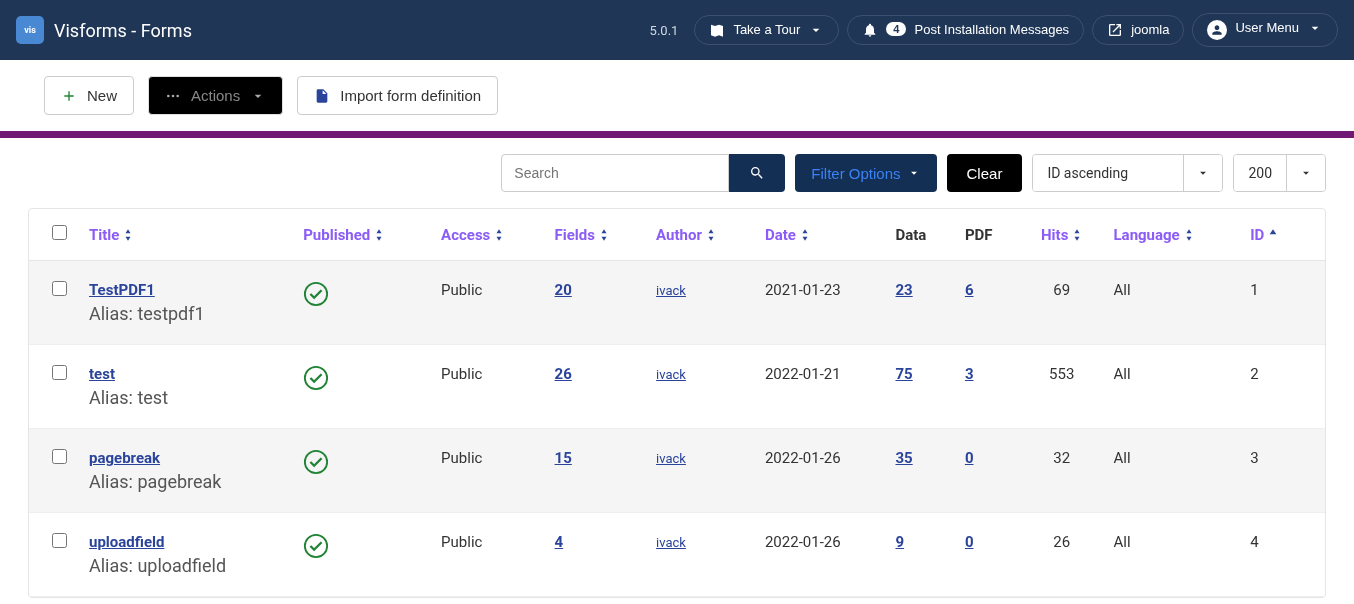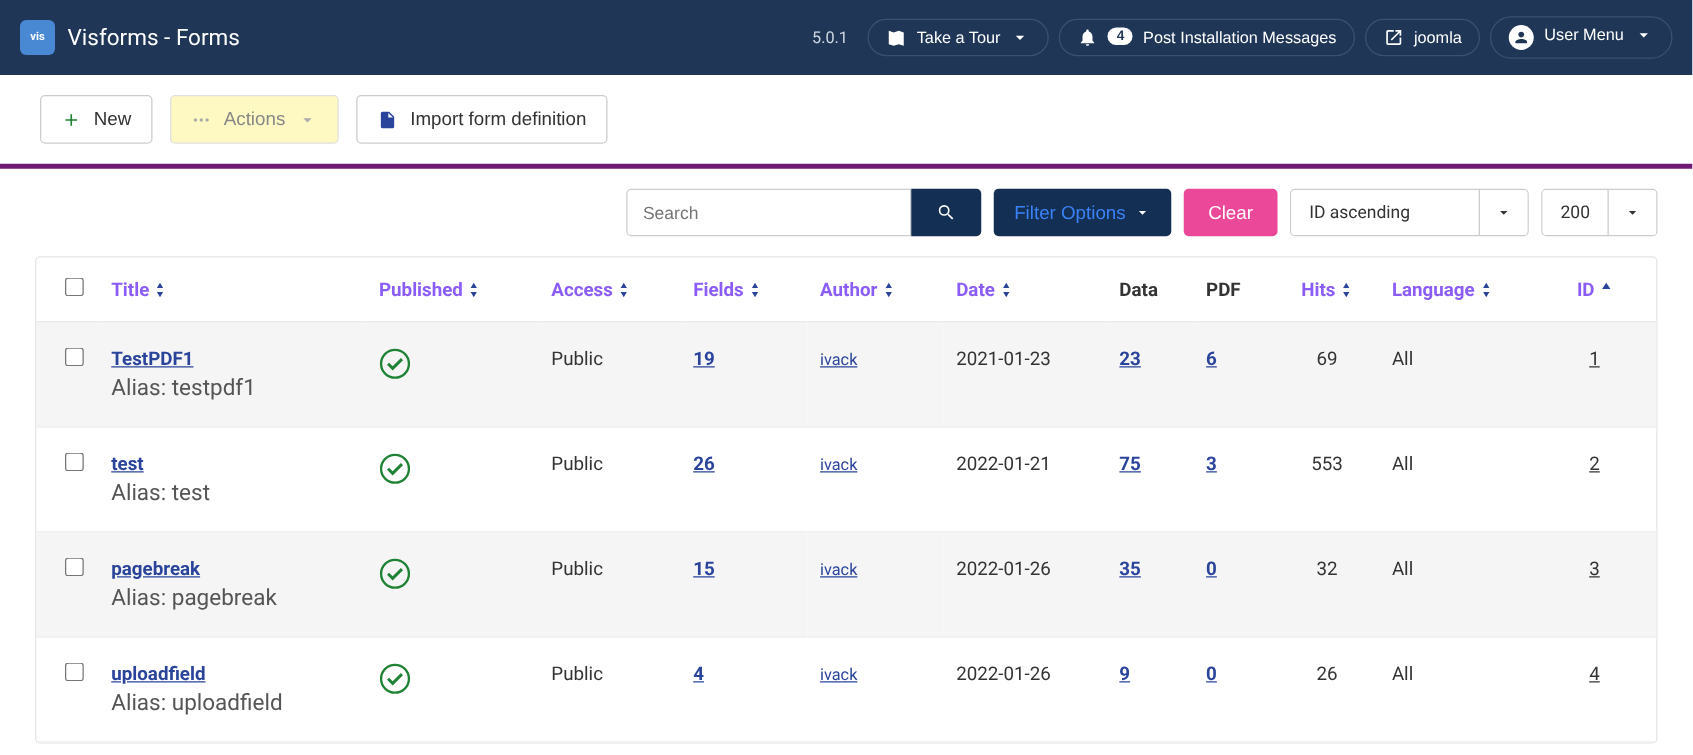--- a/index.html
+++ b/index.html
@@ -11,38 +11,38 @@
     .header-title { font-size: 18px; flex: 1; }
     .header-right { display: flex; align-items: center; gap: 8px; }
     .joomla-version { display: flex; align-items: flex-start; gap: 5px; margin-right: 8px; font-size: 13px; color: #cfd8e3; }
     .header-btn { display: flex; align-items: flex-start; gap: 8px; background: transparent; border: 1px solid #3d5073; color: #fff; padding: 6px 14px; border-radius: 20px; font-size: 13px; cursor: pointer; }
     .header-btn svg { width: 16px; height: 16px; fill: #fff; }
     .badge-count { background: #fff; color: #1f3656; border-radius: 10px; padding: 1px 7px; font-size: 11px; font-weight: bold; }
     .user-circle { width: 20px; height: 20px; background: #fff; border-radius: 50%; display: inline-flex; align-items: center; justify-content: center; }
     .user-circle svg { fill: #1f3656; width: 14px; height: 14px; }
     
     
-    .toolbar { background: #fff; padding: 16px 32px; display: flex; gap: 14px; border-bottom: 4px solid #701a75; }
+    .toolbar { background: #fff; padding: 16px 44px; display: flex; gap: 14px; border-bottom: 7px solid #701a75; }
     .btn { display: inline-flex; align-items: center; gap: 10px; padding: 10px 16px; border: 1px solid #ccc; background: #fff; border-radius: 4px; font-size: 15px; cursor: pointer; color: #333; }
     .btn svg { width: 16px; height: 16px; }
-    .btn-actions { background: #fef9c3; color: #888; border-color: #e0e0e0; }
+    .btn-actions { background: #000000; color: #888; border-color: #e0e0e0; }
     .btn-actions svg { fill: #aaa; }
     .plus-icon { fill: #1f8235; }
     .chevron-fill { fill: #888; }
     .doc-icon { fill: #2a449b; }
     
     
     .filters-bar { padding: 16px 0; display: flex; justify-content: flex-end; gap: 10px; margin-right: 28px; }
     .search-group { display: flex; }
     .search-input { padding: 10px 12px; border: 1px solid #ccc; border-radius: 4px 0 0 4px; font-size: 14px; width: 228px; }
     .search-btn { background: #132f53; border: none; color: #fff; padding: 0 20px; border-radius: 0 4px 4px 0; cursor: pointer; display: flex; align-items: center; }
     .search-btn svg { width: 16px; height: 16px; fill: #fff; }
     .filter-btn { background: #132f53; color: #3b82f6; border: none; padding: 10px 16px; border-radius: 4px; font-size: 15px; cursor: pointer; display: flex; align-items: center; gap: 6px; }
     .filter-btn svg { fill: #fff; width: 14px; height: 14px; }
-    .clear-btn { background: #ec4899; color: #fff; border: none; padding: 10px 20px; border-radius: 4px; font-size: 15px; cursor: pointer; }
+    .clear-btn { background: #000000; color: #fff; border: none; padding: 10px 20px; border-radius: 4px; font-size: 15px; cursor: pointer; }
     .select-wrap { display: flex; border: 1px solid #ccc; border-radius: 4px; overflow: hidden; }
     .select-display { padding: 10px 14px; min-width: 150px; background: #fff; }
     .select-arrow { border-left: 1px solid #ccc; padding: 0 12px; display: flex; align-items: center; background: #fff; cursor: pointer; }
     .select-arrow svg { width: 14px; height: 14px; fill: #333; }
     .select-wrap.narrow .select-display { min-width: 26px; }
     
     
     .table-wrap { margin: 0 28px; border: 1px solid #e5e5e5; border-radius: 4px; }
     table { width: 100%; border-collapse: collapse; }
     thead th { text-align: left; padding: 16px 10px; font-weight: bold; color: #2a449b; font-size: 15px; border-bottom: 1px solid #e5e5e5; }
@@ -55,21 +55,21 @@
     .checkbox-cell { width: 50px; text-align: center; padding-left: 20px; }
     .checkbox-cell input { width: 15px; height: 15px; }
     .row-title { color: #2a449b; text-decoration: underline; font-weight: bold; cursor: pointer; }
     .row-alias { color: #555; font-size: 18px; margin-top: 4px; }
     .published-icon { width: 26px; height: 26px; }
     .published-icon circle { stroke: #1f8235; stroke-width: 2; fill: none; }
     .published-icon path { stroke: #1f8235; stroke-width: 2.5; fill: none; }
     .link-cell { color: #2a449b; text-decoration: underline; cursor: pointer; font-weight: bold; }
     .author-link { color: #2a449b; text-decoration: underline; cursor: pointer; font-size: 13px; }
     .center { text-align: center; }
-    .id-col { text-align: center; padding-right: 24px; text-decoration: underline; }
+    .id-col { text-align: left; padding-right: 24px; }
     .sort-icon path { fill: #2a449b; }
   </style>
 </head>
 <body>
 
 <div class="header">
   <div class="header-logo">vis</div>
   <div class="header-title">Visforms - Forms</div>
   <div class="header-right">
     <div class="joomla-version">
@@ -244,21 +244,21 @@
       <a class="row-title">TestPDF1</a>
       <div class="row-alias">Alias: testpdf1</div>
     </td>
     <td>
       <svg class="published-icon" viewBox="0 0 28 28">
               <circle cx="14" cy="14" r="12"></circle>
               <path d="M8 14l4 4 8-8"></path>
             </svg>
     </td>
     <td>Public</td>
-    <td><a class="link-cell">19</a></td>
+    <td><a class="link-cell">20</a></td>
     <td><a class="author-link">ivack</a></td>
     <td>2021-01-23</td>
     <td><a class="link-cell">23</a></td>
     <td><a class="link-cell">6</a></td>
     <td class="center">69</td>
     <td>All</td>
     <td class="id-col">1</td>
   </tr>
         <tr>
     <td class="checkbox-cell"><input type="checkbox" style=""></td>

